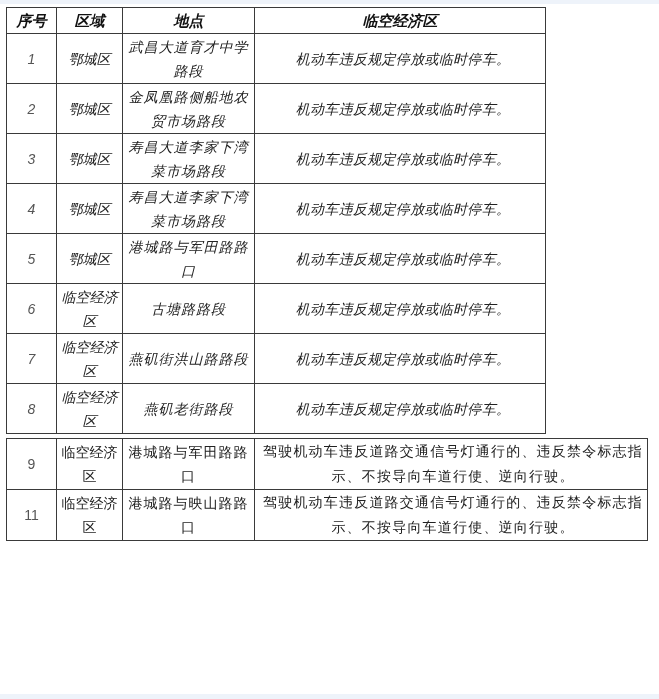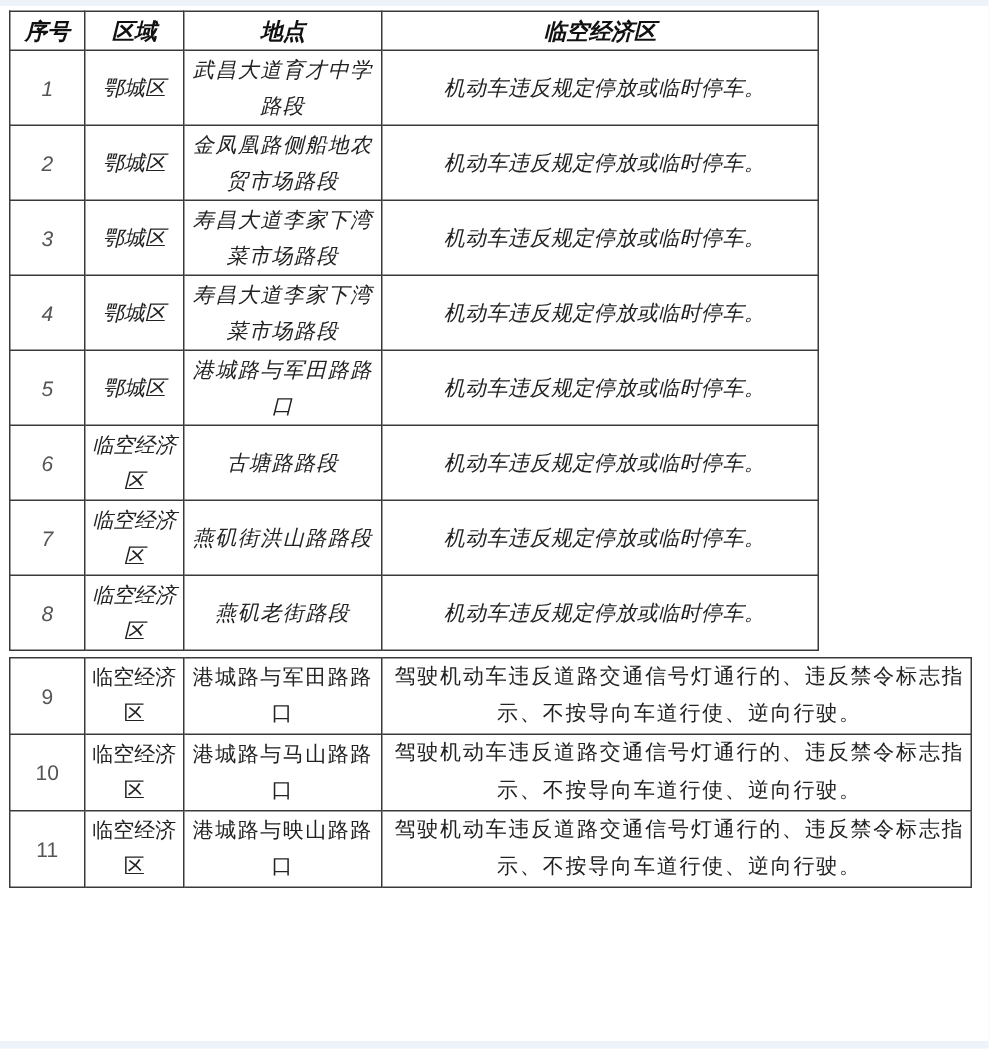--- a/index.html
+++ b/index.html
@@ -41,21 +41,21 @@
       font-weight: bold;
       font-size: 15px;
       color: #111;
     }
     #t1 { left: 6px; top: 7px; width: 540px; font-style: italic; }
     #t2 { left: 6px; top: 438px; width: 642px; }
     .c-no { width: 50px; color: #555; font-family: "Liberation Sans", sans-serif; font-size: 13px; }
     .c-area { width: 66px; margin-left: 46px; }
     .c-loc { width: 131px; letter-spacing: 1px; }
     .c-act { text-align: center; padding-left: 6px !important; letter-spacing: 0.3px; }
-    .c-act-wrap { text-align: left; padding-left: 6px !important; padding-right: 2px !important; letter-spacing: 1.2px; line-height: 25px !important; border-radius: 25px; }
+    .c-act-wrap { text-align: left; padding-left: 6px !important; padding-right: 2px !important; letter-spacing: 1.2px; line-height: 25px !important; }
     .hdr-row { height: 26px; }
     .row { height: 50px; }
   </style>
 </head>
 <body>
 
 <div class="page-bg"></div>
 
 <table class="violations" id="t1">
   <colgroup>
@@ -130,25 +130,19 @@
       <col>
   </colgroup>
   <tbody>
       <tr class="row">
     <td class="c-no">9</td>
     <td class="c-area">临空经济区</td>
     <td class="c-loc">港城路与军田路路口</td>
     <td class="c-act-wrap">驾驶机动车违反道路交通信号灯通行的、违反禁令标志指示、不按导向车道行使、逆向行驶。</td>
   </tr>
   <tr class="row">
-    <td class="c-no">10</td>
-    <td class="c-area">临空经济区</td>
-    <td class="c-loc">港城路与马山路路口</td>
-    <td class="c-act-wrap">驾驶机动车违反道路交通信号灯通行的、违反禁令标志指示、不按导向车道行使、逆向行驶。</td>
-  </tr>
-  <tr class="row">
     <td class="c-no">11</td>
     <td class="c-area">临空经济区</td>
     <td class="c-loc">港城路与映山路路口</td>
     <td class="c-act-wrap">驾驶机动车违反道路交通信号灯通行的、违反禁令标志指示、不按导向车道行使、逆向行驶。</td>
   </tr>
 </tbody>
   </table>
 
 </body></html>

